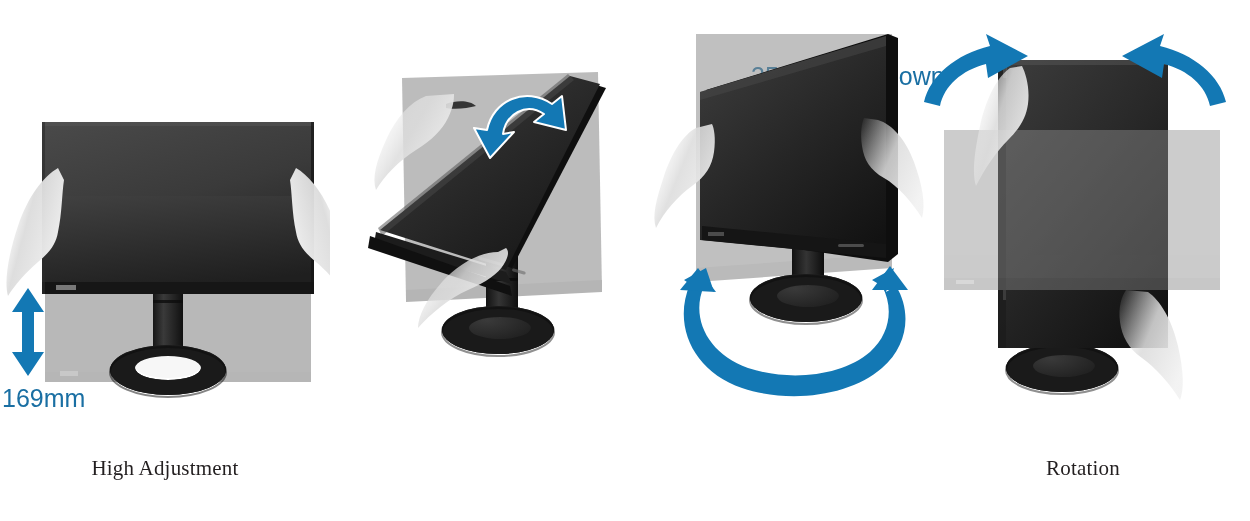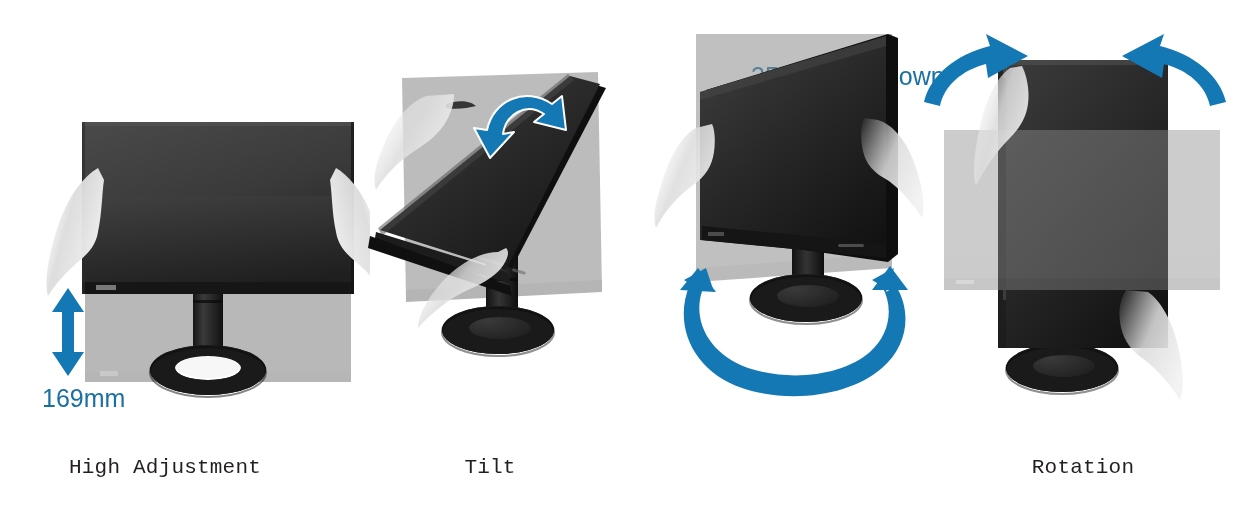--- a/index.html
+++ b/index.html
@@ -29,35 +29,35 @@
     left: 0;
     top: 0;
     display: block;
   }
   .caption {
     position: absolute;
     width: 100%;
     text-align: center;
     color: #231f20;
     font-size: 21px;
-    font-family: Liberation Mono, monospace;
+    font-family: Liberation Serif, serif;
     letter-spacing: 0.2px;
     white-space: nowrap;
   }
   .anno {
     position: absolute;
     color: #1a6fa3;
     font-size: 25px;
     font-family: "Liberation Sans", sans-serif;
     white-space: nowrap;
     letter-spacing: 0px;
   }
 
   
-  #panel-high { left: 0px; width: 330px; margin-left: 40px; }
+  #panel-high { left: 0px; width: 330px; }
   #cap-high   { top: 456px; left: 0; width: 330px; }
   #lbl-169    { left: 2px;  top: 384px; }
 
   
   #panel-tilt { left: 330px; width: 320px; }
   #cap-tilt   { top: 456px; left: 330px; width: 320px; }
   #lbl-tilt   { left: 421px; top: 62px; }
 
   
   #panel-swivel { left: 650px; width: 300px; }
@@ -200,21 +200,20 @@
       <g>
         <path d="M157 130
                  C163 100 196 86 222 104
                  L232 96 L236 130 L204 122 L214 114
                  C196 102 176 114 173 134
                  L184 132 L160 158 L144 128 Z" fill="#1378b4" stroke="#ffffff" stroke-width="2" stroke-linejoin="round"></path>
       </g>
     </svg>
     <div class="anno" id="lbl-tilt">35° Up - 5° Down</div>
   </div>
-  <div class="caption" id="cap-tilt">Tilt</div>
 
   <div class="panel" id="panel-swivel">
     <svg class="panel-svg" width="300" height="521" viewBox="0 0 300 521">
       <defs>
         <linearGradient id="s-screen" x1="0.15" y1="0" x2="0.85" y2="1">
           <stop offset="0%" stop-color="#3c3c3c"></stop>
           <stop offset="50%" stop-color="#262626"></stop>
           <stop offset="100%" stop-color="#121212"></stop>
         </linearGradient>
         <linearGradient id="s-neck" x1="0" y1="0" x2="1" y2="0">

